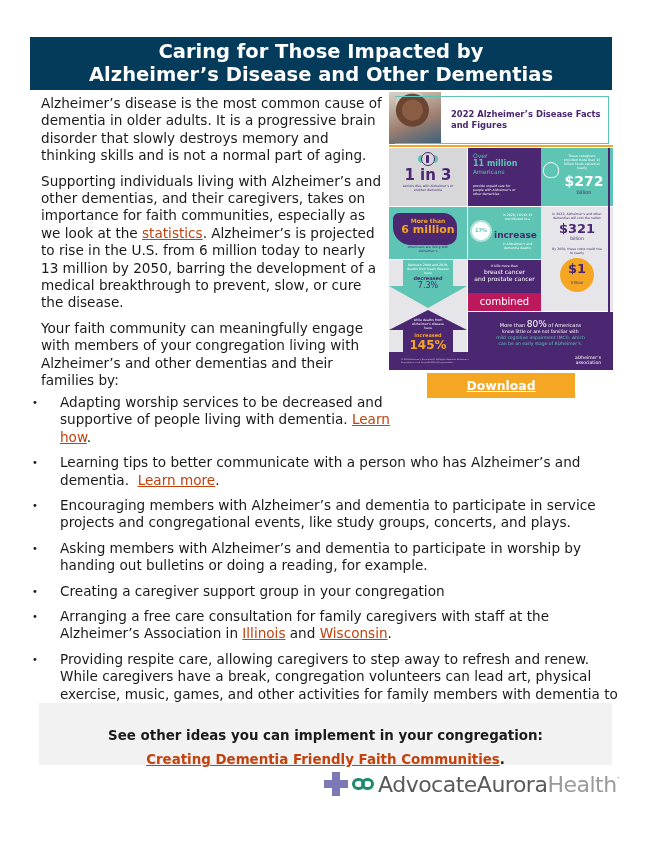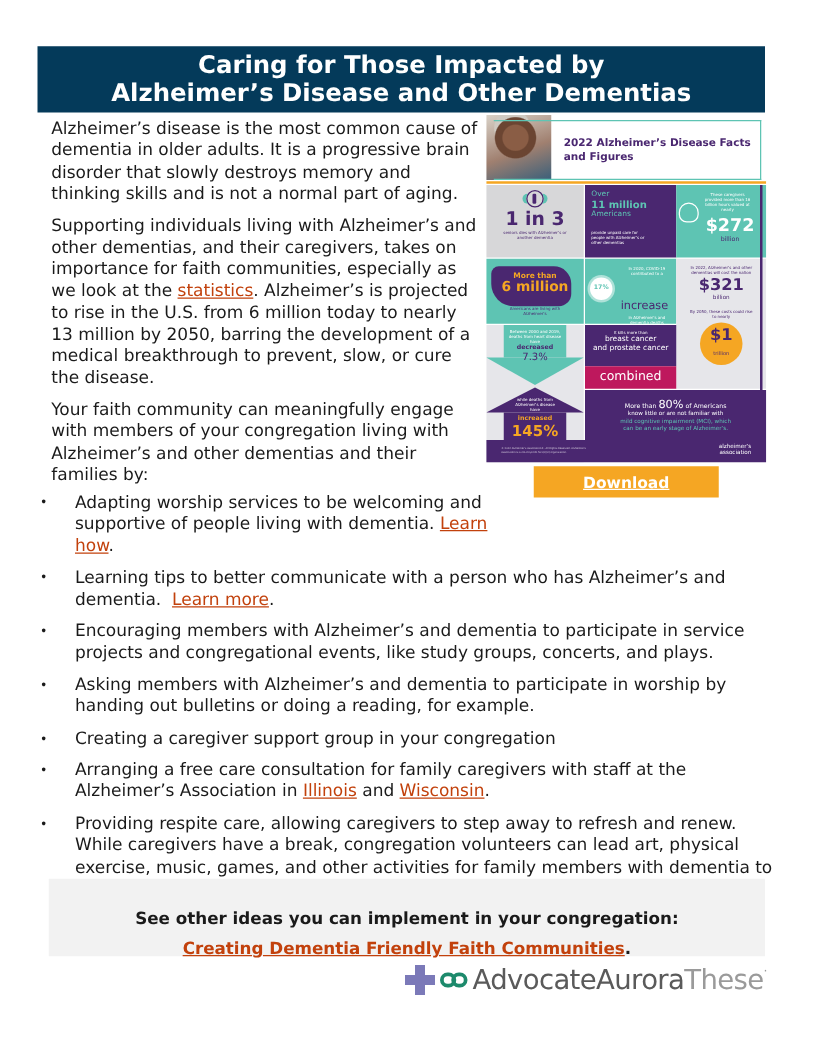--- a/index.html
+++ b/index.html
@@ -121,21 +121,21 @@
     <div style="position:absolute; left:4px; top:6px; width:64px; height:32px; background:#4a2770; border-radius:6px 14px 10px 18px;"></div>
     <div style="position:relative; color:#f5a623; font-size:6px; font-weight:bold; margin-top:10px;">More than</div>
     <div style="position:relative; color:#f5a623; font-size:11px; font-weight:bold; line-height:12px;">6 million</div>
     <div class="tiny" style="position:relative; color:#4a2770; margin-top:9px; padding:0 14px;">Americans are living with Alzheimer’s</div>
   </div>
 
   <div class="cell c5">
     <div class="tiny" style="padding:6px 4px 0 30px;">In 2020, COVID-19 contributed to a</div>
     <div style="position:absolute; left:4px; top:15px; width:18px; height:18px; background:#fff; border-radius:50%; box-shadow:0 0 0 2px rgba(255,255,255,0.5);"></div>
     <div style="position:absolute; left:5px; top:20px; width:16px; font-size:5px; color:#5ec4b3; font-weight:bold;">17%</div>
-    <div style="font-size:9px; color:#4a2770; margin-top:19px; padding-left:22px;">increase</div>
+    <div style="font-size:9px; color:#4a2770; margin-top:9px; padding-left:22px;font-weight:bold;">increase</div>
     <div class="tiny" style="padding:2px 4px 0 30px;">in Alzheimer’s and dementia deaths</div>
   </div>
 
   <div class="cell c6">
     <div class="tiny" style="padding:5px 8px 0;">In 2022, Alzheimer’s and other dementias will cost the nation</div>
     <div style="font-size:13px; font-weight:bold; margin-top:1px;">$321</div>
     <div style="font-size:4.5px;">billion</div>
     <div class="tiny" style="padding:6px 10px 0;">By 2050, these costs could rise to nearly</div>
     <div style="margin:3px auto 0; width:34px; height:34px; border-radius:50%; background:#f5a623; color:#4a2770;">
       <div style="font-size:13px; font-weight:bold; line-height:22px;">$1</div>
@@ -178,34 +178,34 @@
       <div>alzheimer’s</div>
       <div>association</div>
     </div>
   </div>
   <div class="purple-vline"></div>
 </div>
 
 <a href="#" class="download">Download infographic.</a>
 
 <ul class="bullets">
-  <li><span class="dot">•</span><span>Adapting worship services to be welcoming and supportive of people living with dementia. </span><a class="lnk" href="#">Learn how</a><span>.</span></li>
+  <li><span class="dot">•</span><span>Adapting worship services to be decreased and supportive of people living with dementia. </span><a class="lnk" href="#">Learn how</a><span>.</span></li>
   <li><span class="dot">•</span><span style="white-space:pre-wrap;">Learning tips to better communicate with a person who has Alzheimer’s and dementia.  </span><a class="lnk" href="#">Learn more</a><span>.</span></li>
   <li><span class="dot">•</span><span>Encouraging members with Alzheimer’s and dementia to participate in service projects and congregational events, like study groups, concerts, and plays.</span></li>
   <li><span class="dot">•</span><span>Asking members with Alzheimer’s and dementia to participate in worship by handing out bulletins or doing a reading, for example.</span></li>
   <li><span class="dot">•</span><span>Creating a caregiver support group in your congregation</span></li>
   <li><span class="dot">•</span><span>Arranging a free care consultation for family caregivers with staff at the Alzheimer’s Association in </span><a class="lnk" href="#">Illinois</a><span> and </span><a class="lnk" href="#">Wisconsin</a><span>.</span></li>
   <li><span class="dot">•</span><span>Providing respite care, allowing caregivers to step away to refresh and renew. While caregivers have a break, congregation volunteers can lead art, physical exercise, music, games, and other activities for family members with dementia to enjoy.</span></li>
 </ul>
 
 <div class="footer-box">
   <div class="l1">See other ideas you can implement in your congregation:</div>
   <div class="l2"><a class="lnk" href="#">Creating Dementia Friendly Faith Communities</a><span>.</span></div>
 </div>
 
 <div class="logo">
   <div class="cross"></div>
   <div class="link-icon">
       <span style="left:0;"></span>
       <span style="left:9px;"></span>
     </div>
-  <div class="txt"><span style="color:#5a5a5a;">AdvocateAurora</span><span style="color:#9a9a9a;">These</span><span style="color:#9a9a9a; font-size:10px; vertical-align:top;">·</span></div>
+  <div class="txt"><span style="color:#5a5a5a;">AdvocateAurora</span><span style="color:#9a9a9a;">Health</span><span style="color:#9a9a9a; font-size:10px; vertical-align:top;">·</span></div>
 </div>
 
 </body></html>

